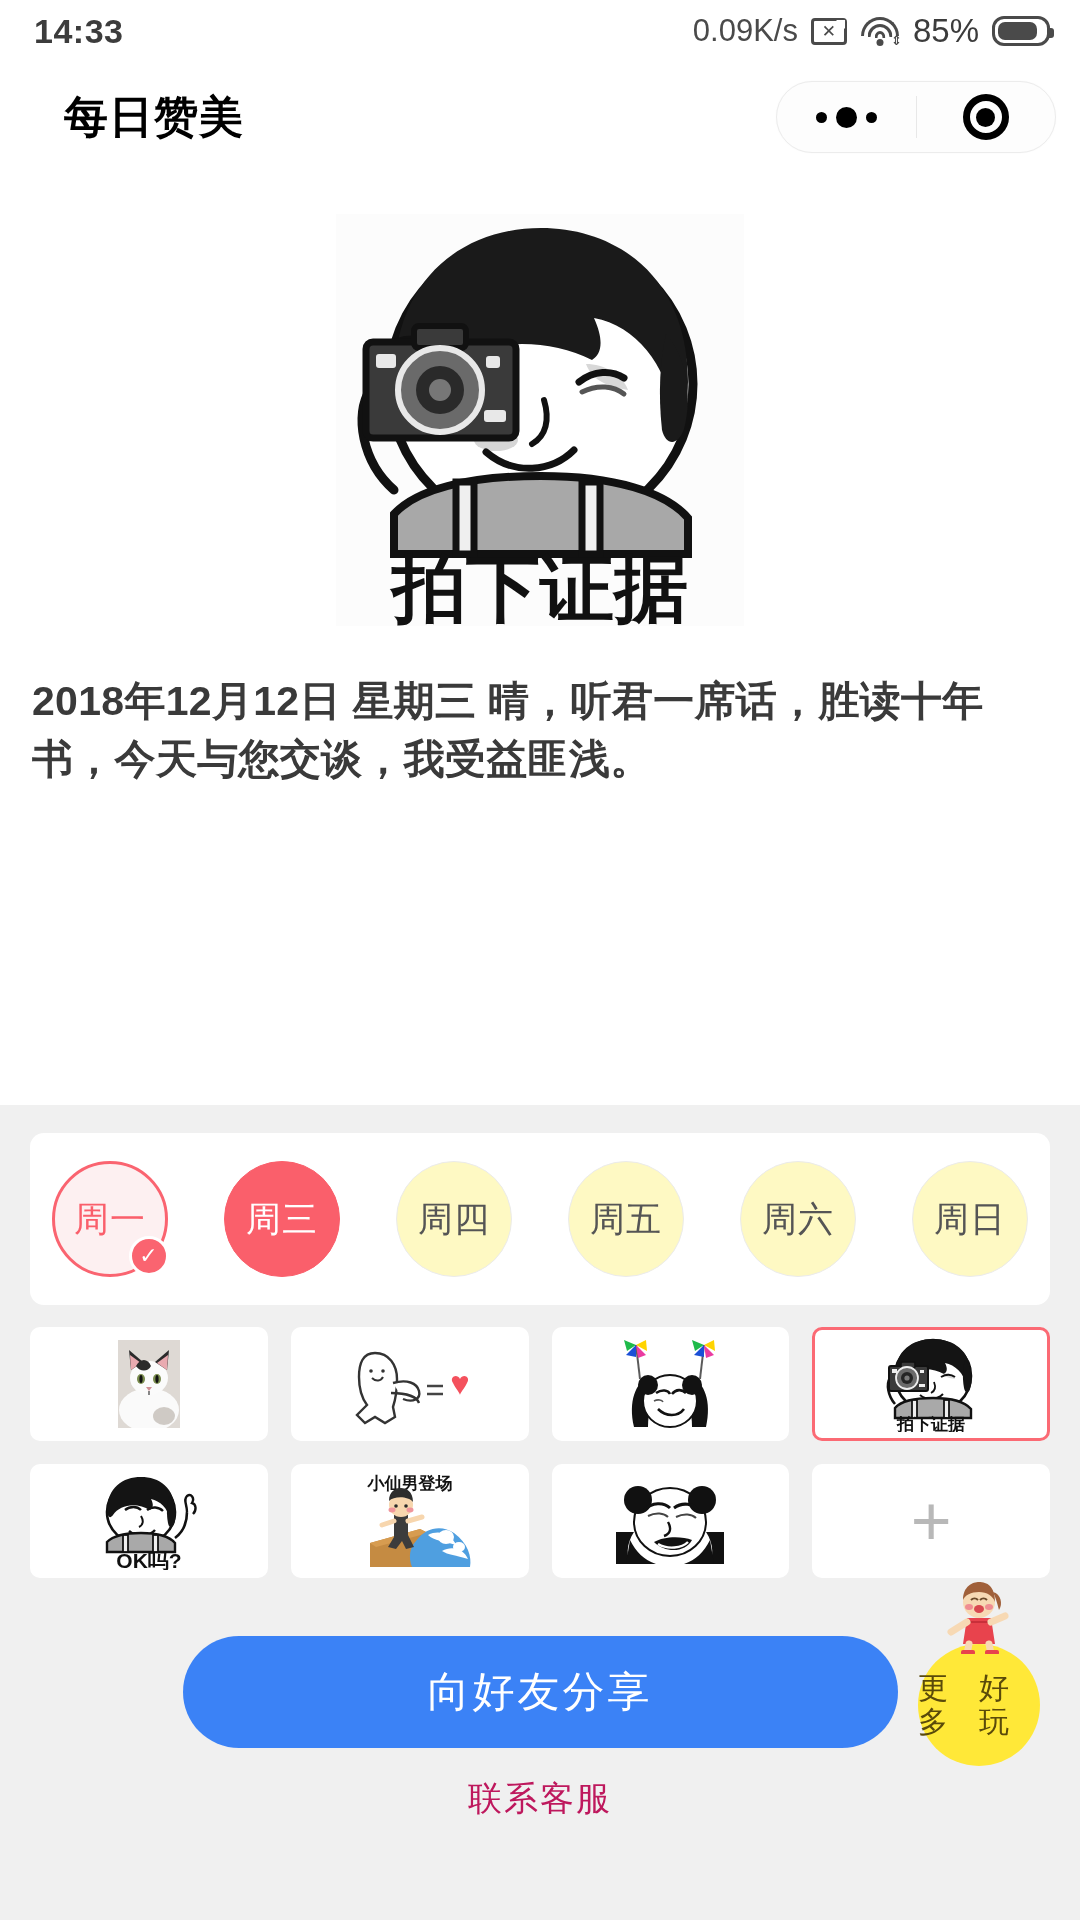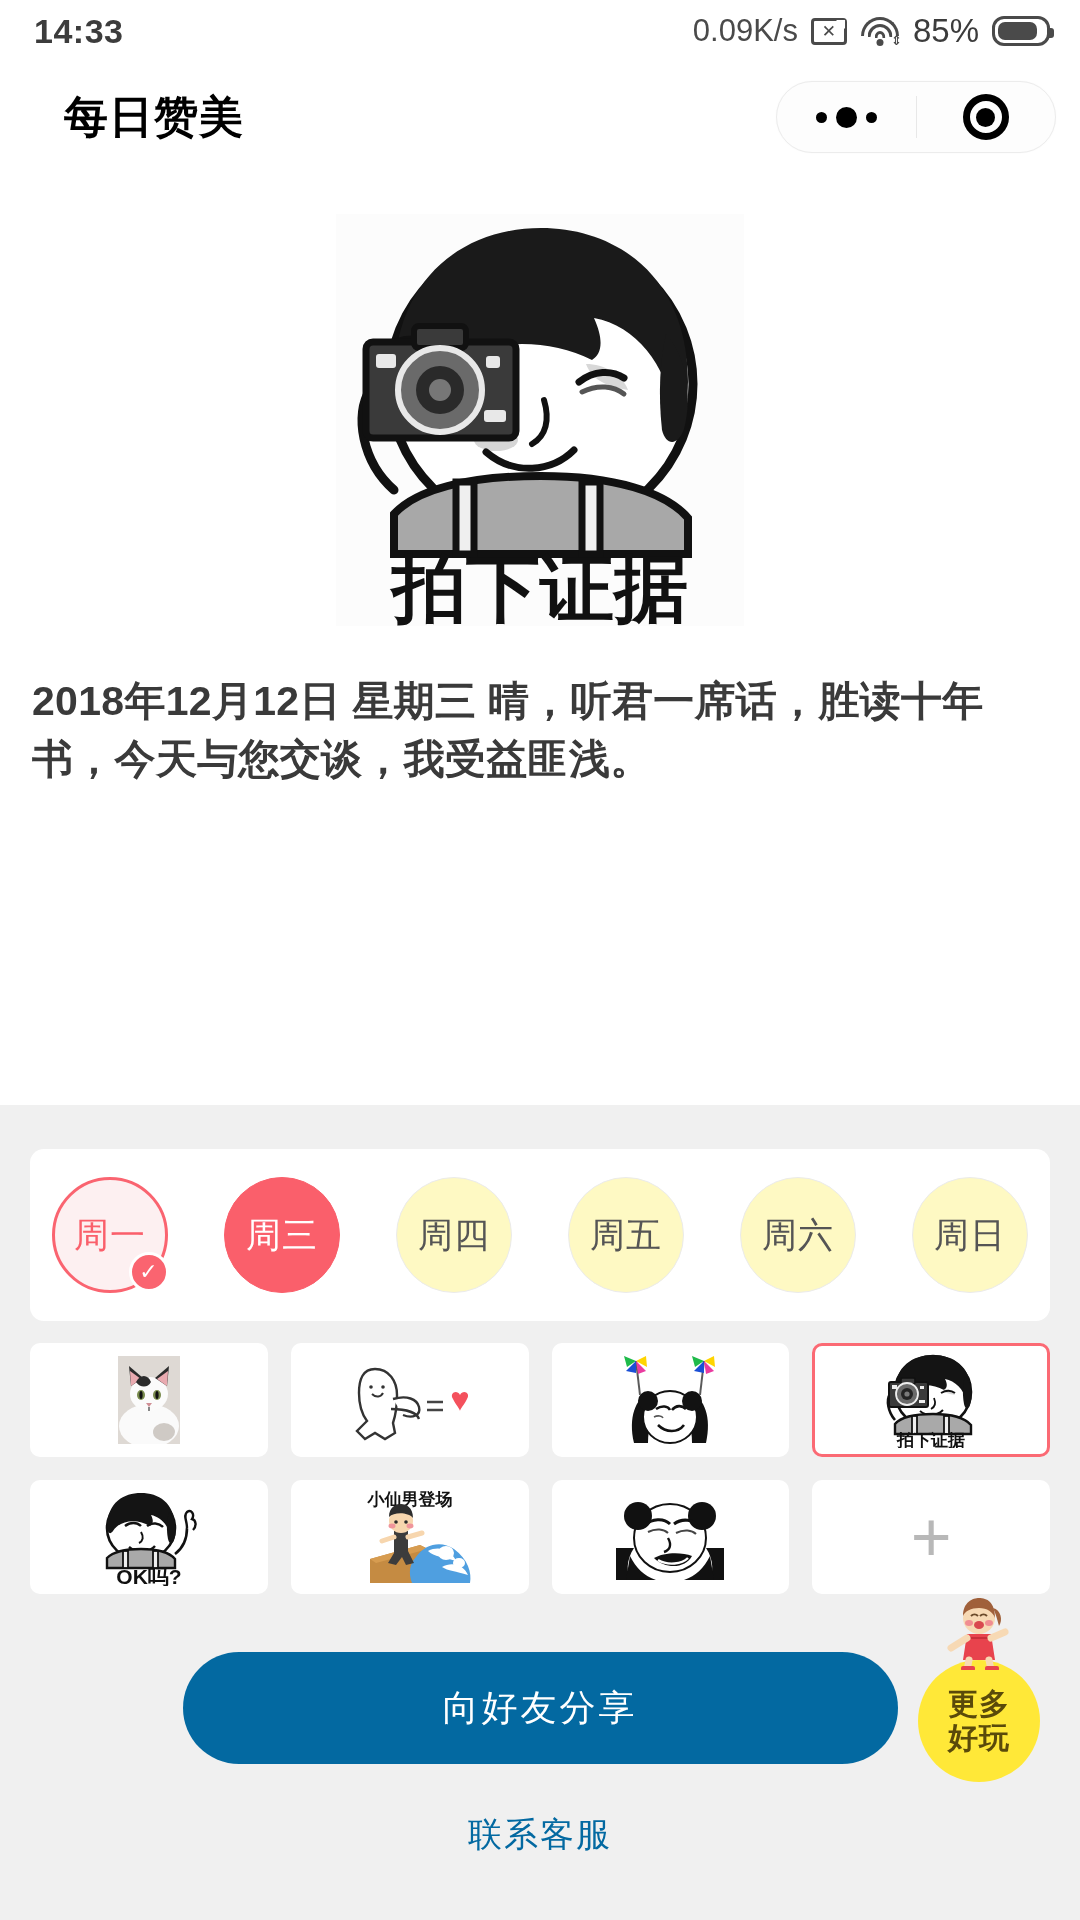--- a/index.html
+++ b/index.html
@@ -86,21 +86,21 @@
   }
 
   
   .panel{
     position:absolute; left:0; right:0; top:1105px; bottom:0;
     background:#f0f0f0;
     padding:28px 30px 0 30px;
   }
   .weekcard{
     background:#fff; border-radius:14px; padding:28px 22px;
-    display:flex; justify-content:space-between; align-items:center;margin-top:16px;
+    display:flex; justify-content:space-between; align-items:center;
   }
   .day{
     width:116px;height:116px;border-radius:50%;
     display:flex; align-items:center; justify-content:center;
     font-size:35px; position:relative; letter-spacing:1px;
   }
   .day.plain{ background:#fef9c3; color:#555; border:1px solid #ebebeb;justify-content:center;}
   .day.muted{ background:#ebebeb; color:#9a9a9a; border:1px solid #e5e5e5;}
   .day.today{ background:#fa5f6b; color:#fff; border:1px solid #fa5f6b;}
   .day.sel{ background:#fdf0f1; color:#fa5f6b; border:3px solid #fa6470;}
@@ -122,37 +122,37 @@
     position:relative; overflow:hidden; border:2px solid transparent;
   }
   .cell.selected{ border:3px solid #fb6a74;}
   .cell svg{ display:block;}
   .plus{ font-size:70px; color:#b8b8b8; font-weight:300; line-height:1;}
 
   
   .cta-row{ margin-top:58px; position:relative; display:flex; justify-content:center;}
   .cta{
     width:715px; height:112px; border-radius:56px;
-    background:#0369a1; color:#fff; font-size:36px; font-weight:400;
+    background:#3b82f6; color:#fff; font-size:42px; font-weight:400;
     display:flex; align-items:center; justify-content:center;
     letter-spacing:3px; border:none; cursor:pointer;
   }
   .more-fun{
     position:absolute; right:10px; bottom:-18px;
     width:122px; height:122px; border-radius:50%;
     background:#ffe838; color:#5a4a0a;
-    display:flex; flex-direction:column; align-items:center; justify-content:center;
-    font-size:30px; font-weight:700; line-height:1.12; letter-spacing:1px;
+    display:flex; align-items:center; justify-content:center;
+    font-size:30px; font-weight:400; line-height:1.12; letter-spacing:1px;
   }
   .more-fun .mascot{
     position:absolute; top:-62px; left:50%; transform:translateX(-50%);
   }
   .service{
-    margin-top:48px; text-align:center;
-    font-size:34px; color:#0369a1; letter-spacing:2px;
+    margin-top:28px; text-align:center;
+    font-size:34px; color:#be185d; letter-spacing:2px;
   }
 </style>
 </head>
 <body>
 
 <div class="statusbar">
   <div class="sb-time">14:33</div>
   <div class="sb-right">
     <span class="sb-net">0.09K/s</span>
     <span class="sim-x">

